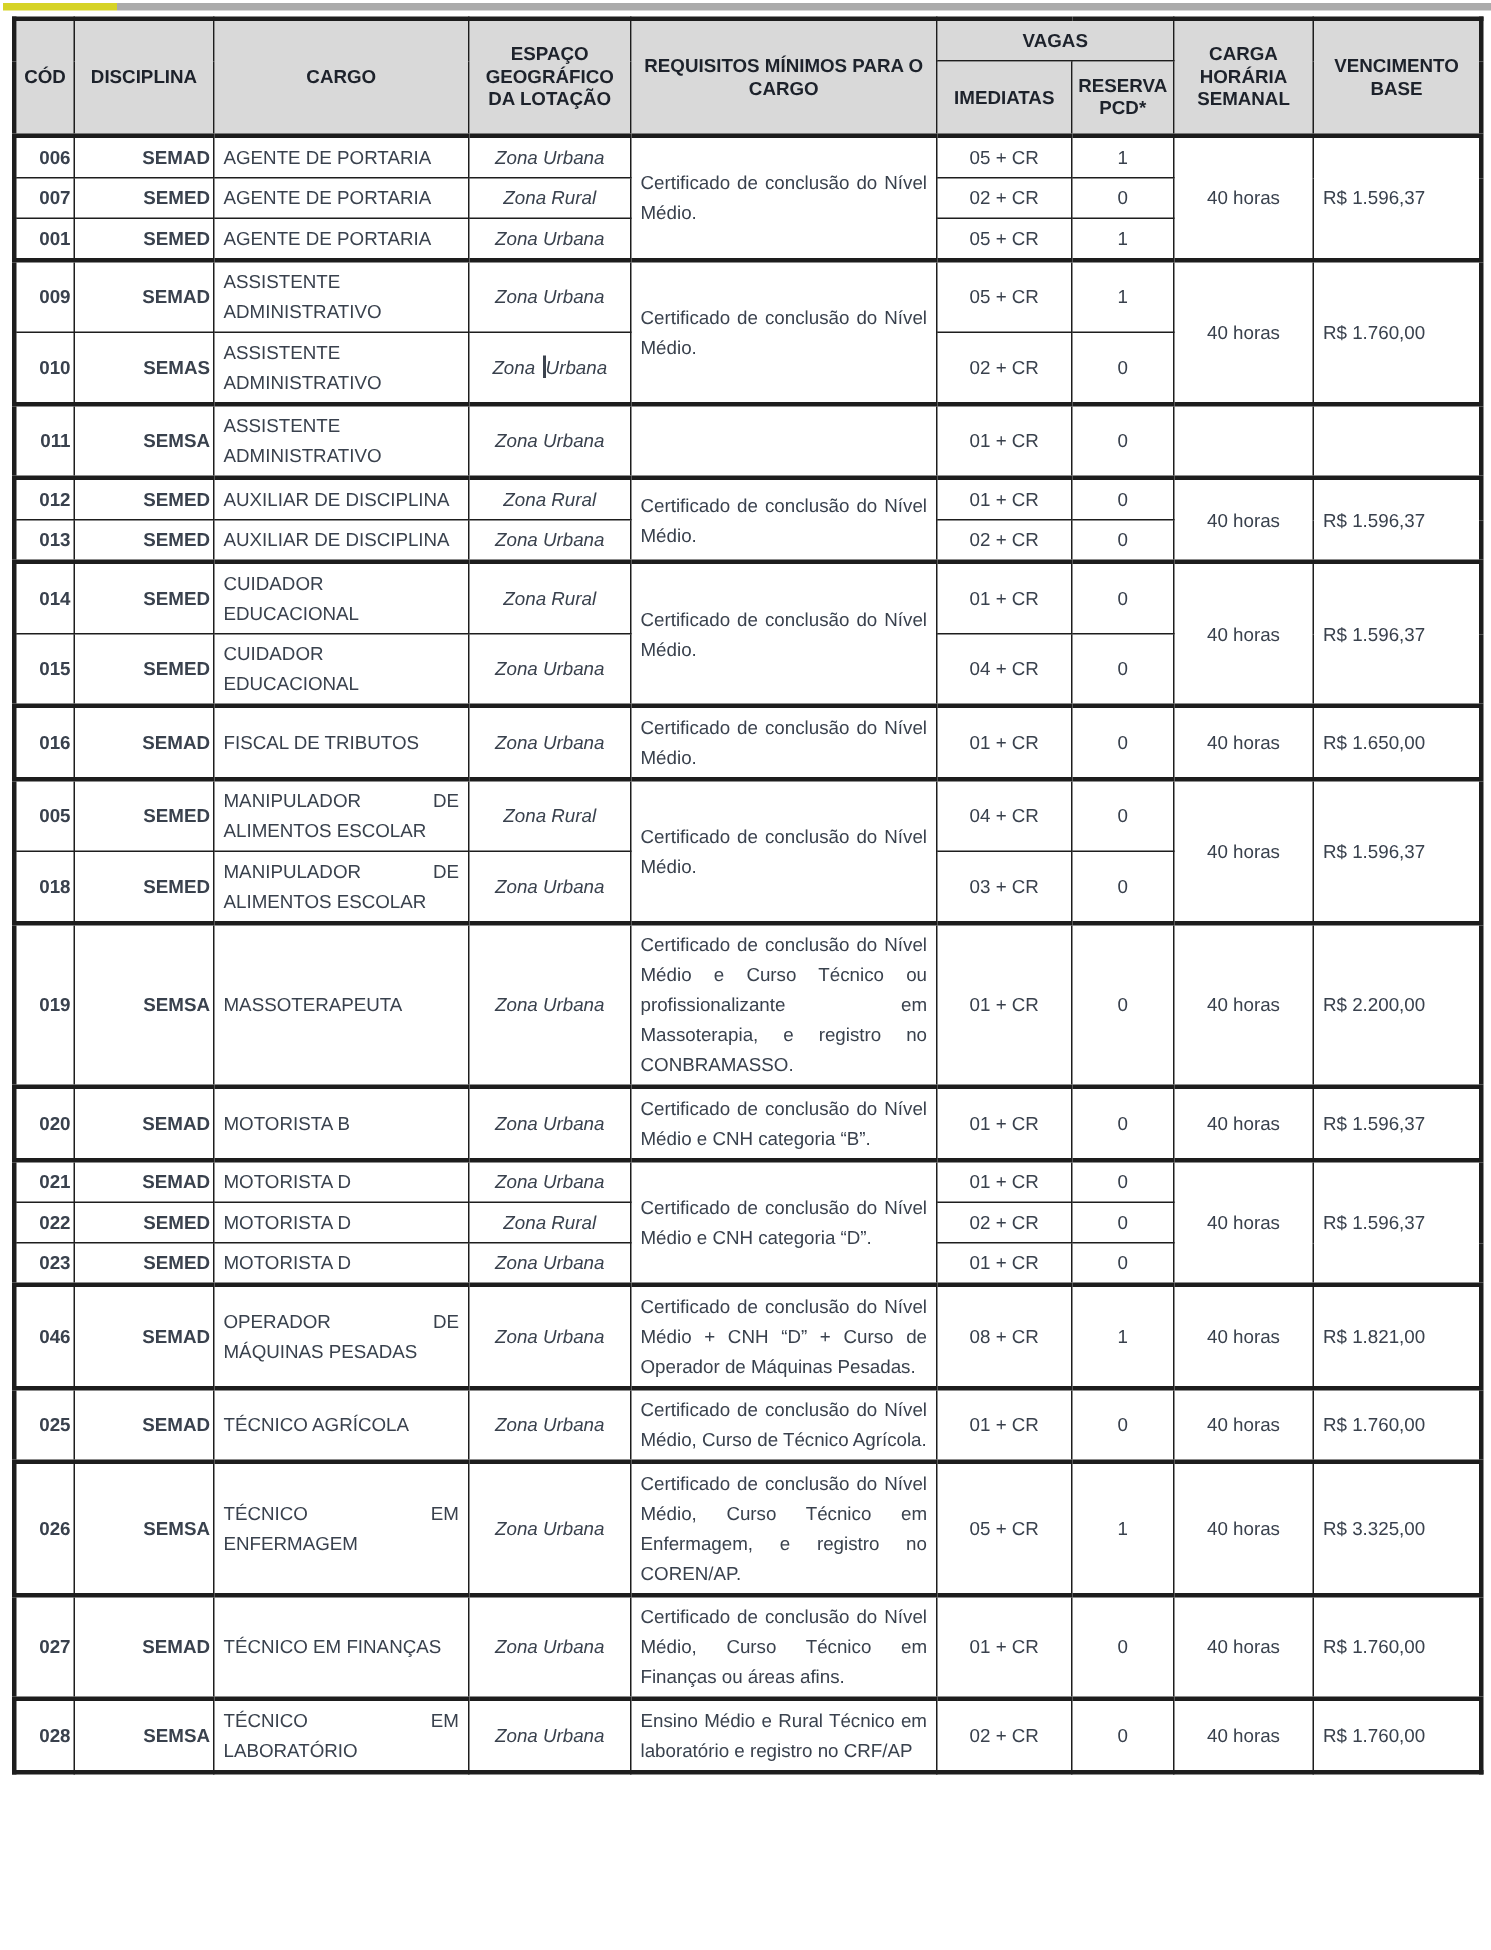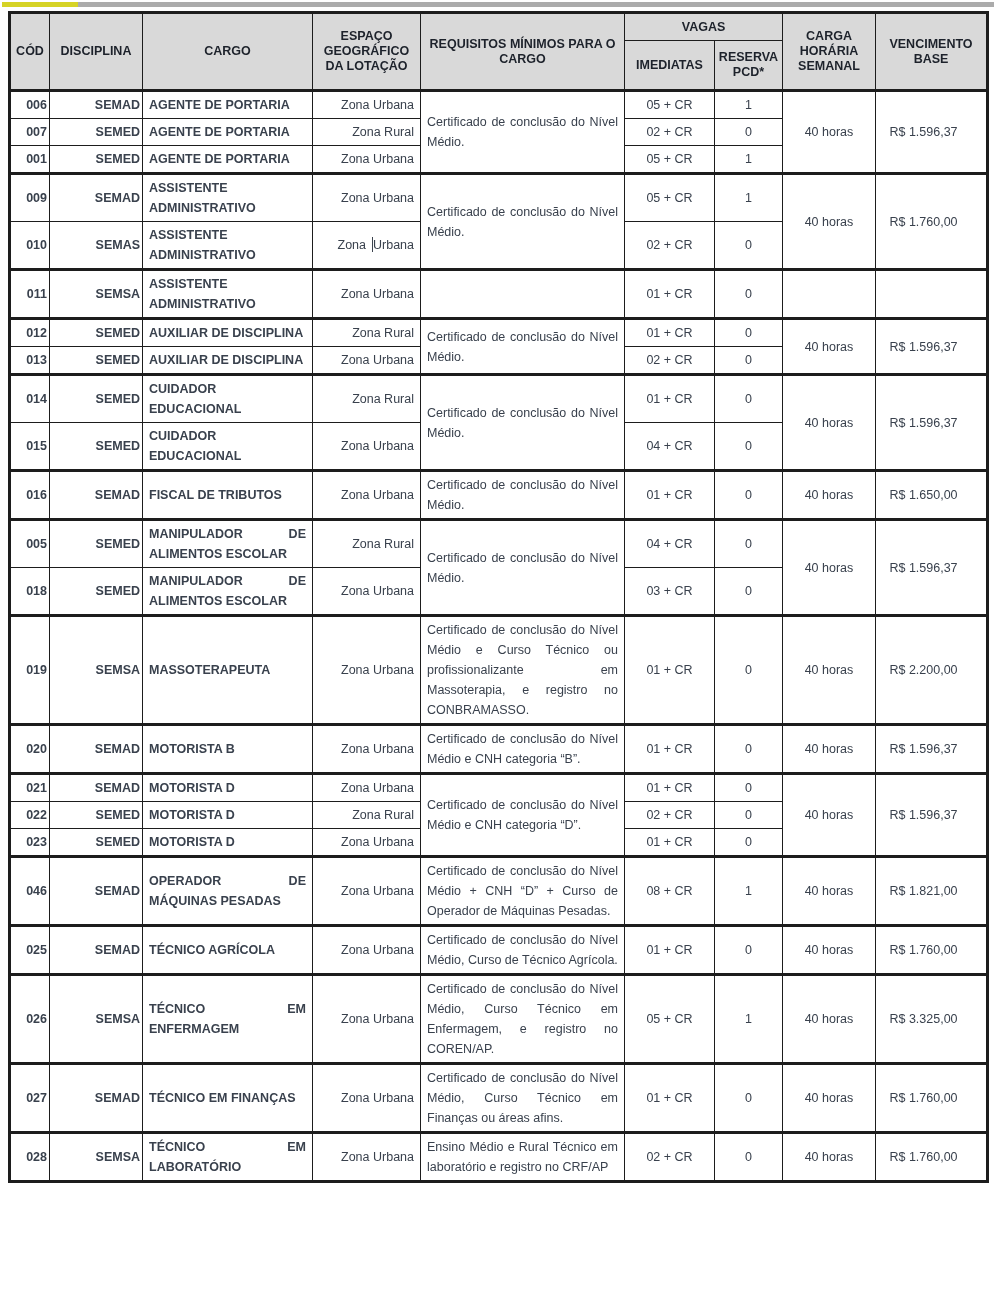--- a/index.html
+++ b/index.html
@@ -24,25 +24,25 @@
     text-align:center; vertical-align:middle; padding:2px;
   }
   thead tr.h1 th.vagas-head { height:22px; }
   thead tr.h2 th { height:44px; }
   td {
     color:#39414d; font-size:12.5px; line-height:20px;
     padding:3px 6px; vertical-align:middle;
     word-spacing:normal;
   }
   td.c-cod, td.c-sec { text-align:right; font-weight:bold; padding:3px 2px; }
-  td.c-cargo { font-weight:bold; text-align:justify; text-justify:inter-word; }
-  td.c-zona { text-align:right; }
+  td.c-cargo { font-weight:normal; text-align:justify; text-justify:inter-word; }
+  td.c-zona { text-align:center;font-style:italic; }
   td.c-req { text-align:justify; text-justify:inter-word; }
   td.c-im, td.c-pcd, td.c-carga { text-align:center; }
-  td.c-ven { text-align:center; padding-right:21px; }
+  td.c-ven { text-align:left; padding-right:21px; }
   tbody tr.gs td { border-top-width:3px; }
   thead tr.h2 th, thead tr.h1 th[rowspan] { border-bottom-width:3px; }
 
   .caret {
     display:inline-block; width:1.5px; height:15px;
     background:#3c434e; vertical-align:-3px; margin-left:2px;
   }
 </style>
 </head>
 <body>

